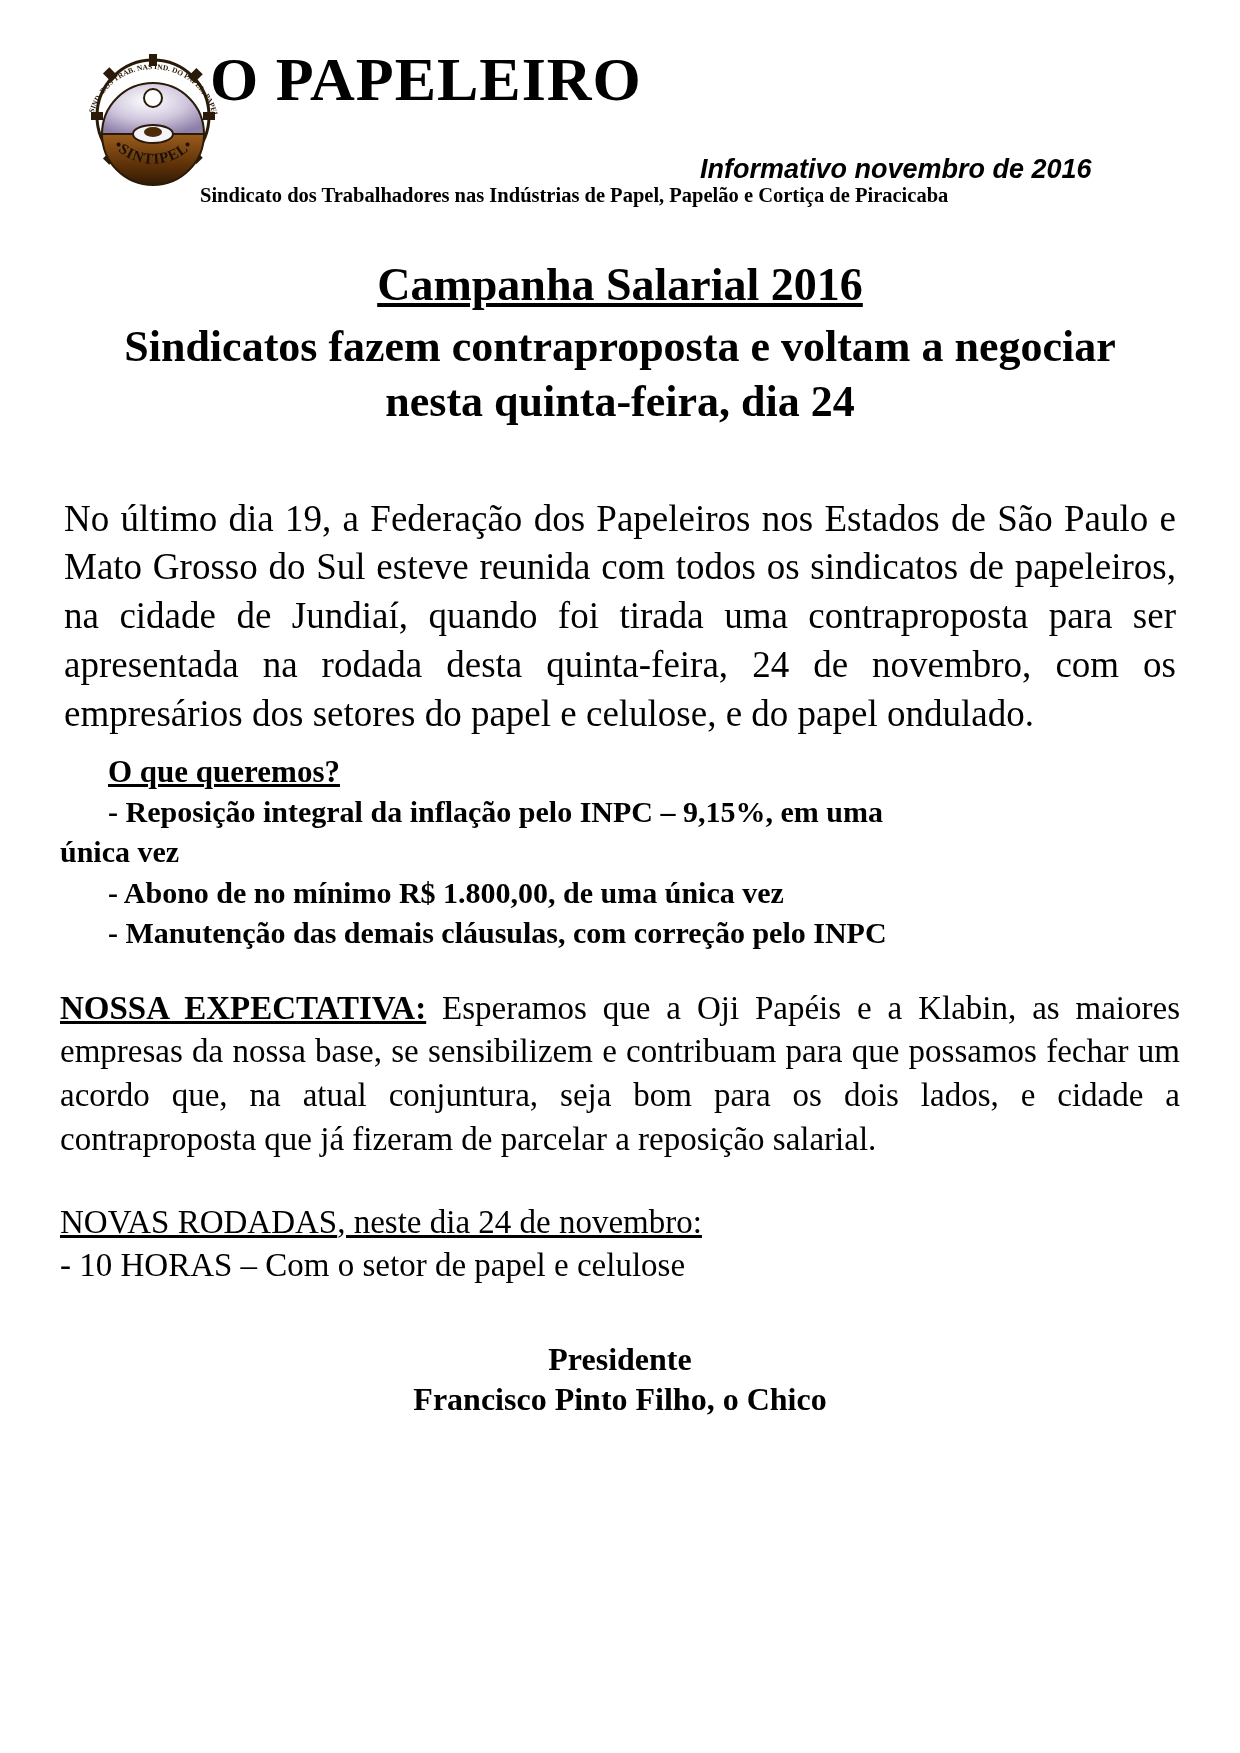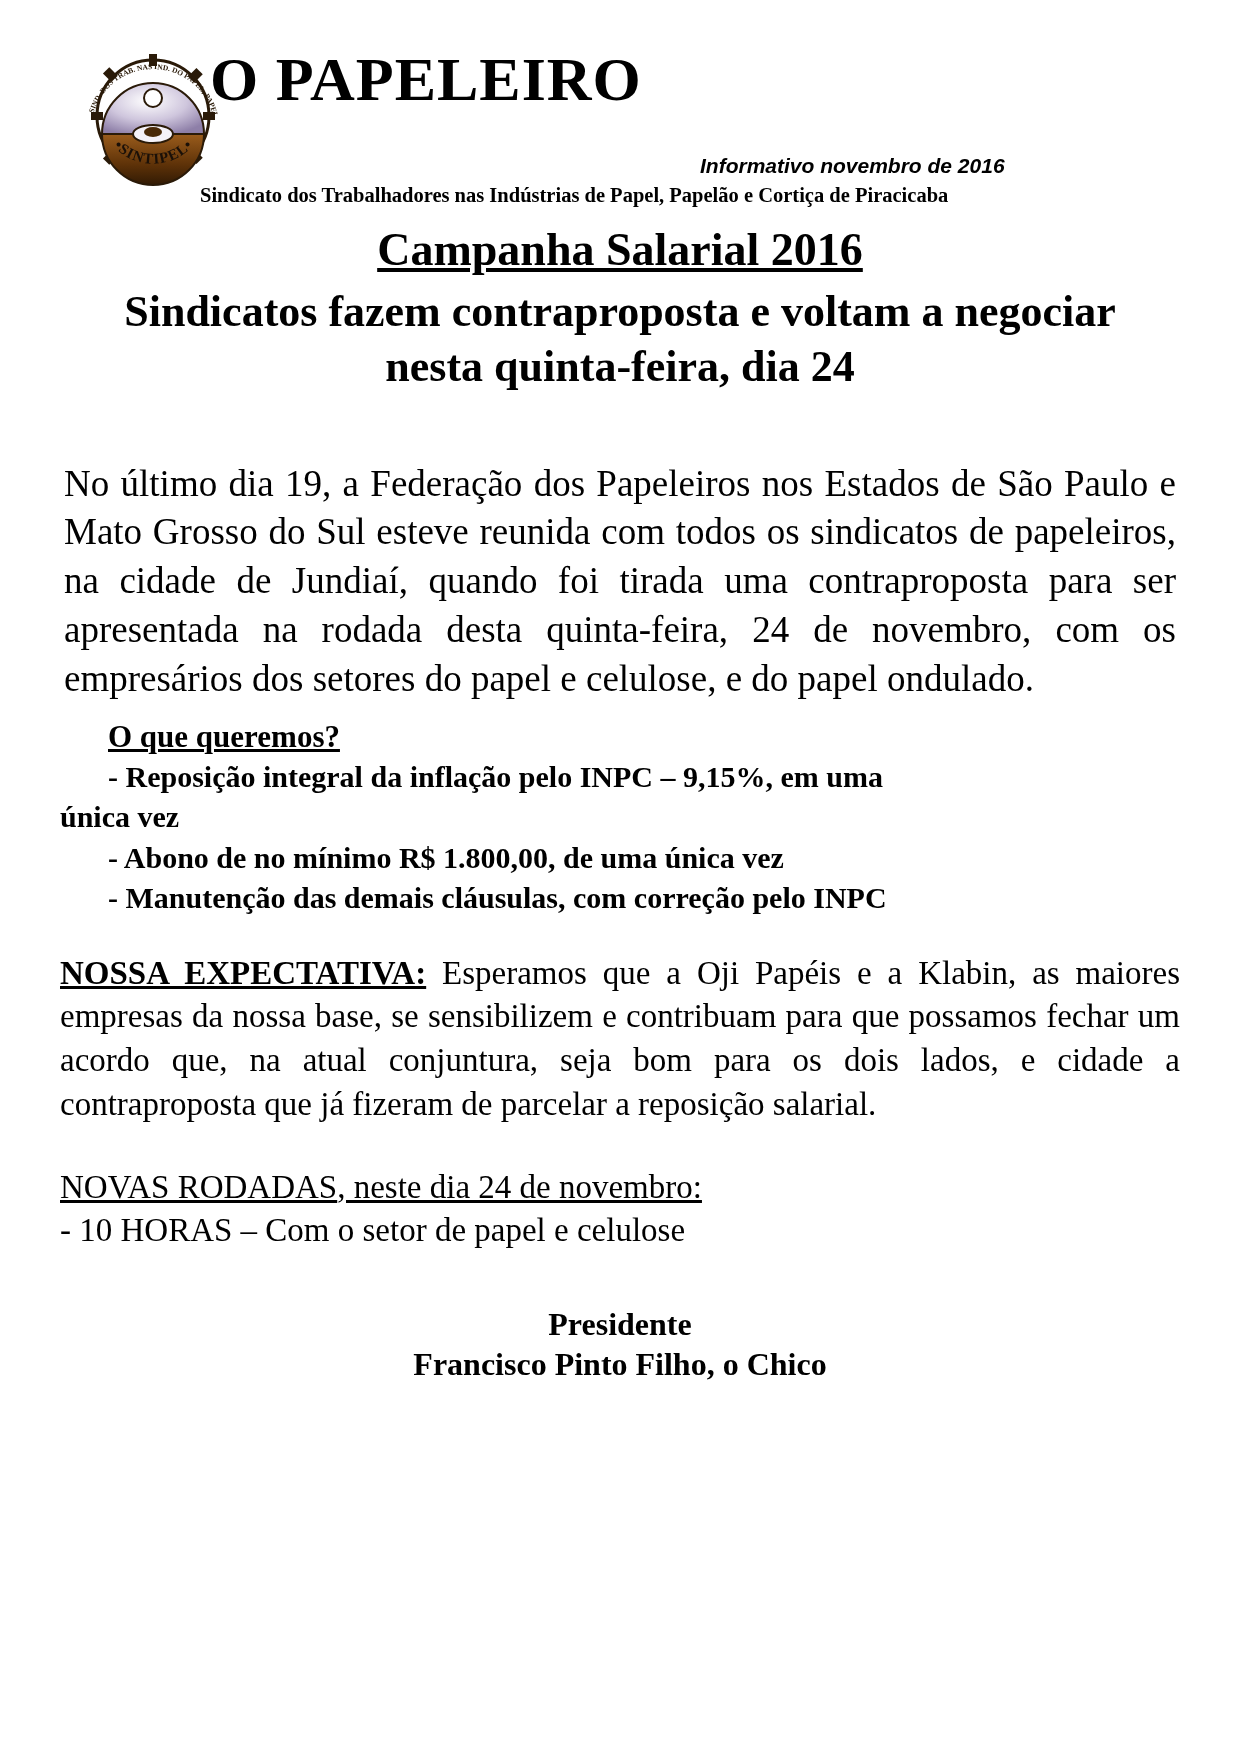--- a/index.html
+++ b/index.html
@@ -48,36 +48,36 @@
     line-height: 1;
     white-space: nowrap;
   }
   .issue-line {
     position: absolute;
     left: 640px;
     top: 128px;
     font-family: "Liberation Sans", sans-serif;
     font-style: italic;
     font-weight: bold;
-    font-size: 21px;
+    font-size: 27px;
     white-space: nowrap;
   }
   .union-line {
     position: absolute;
     left: 140px;
     top: 158px;
     font-family: "Liberation Serif", serif;
     font-weight: bold;
     font-size: 20.5px;
     white-space: nowrap;
   }
 
   
   .headline-block {
-    margin-top: 48px;
+    margin-top: 83px;
     text-align: center;
   }
   .headline-main {
     font-weight: bold;
     font-size: 46px;
     text-decoration: underline;
     line-height: 1.12;
   }
   .headline-sub {
     font-weight: bold;

